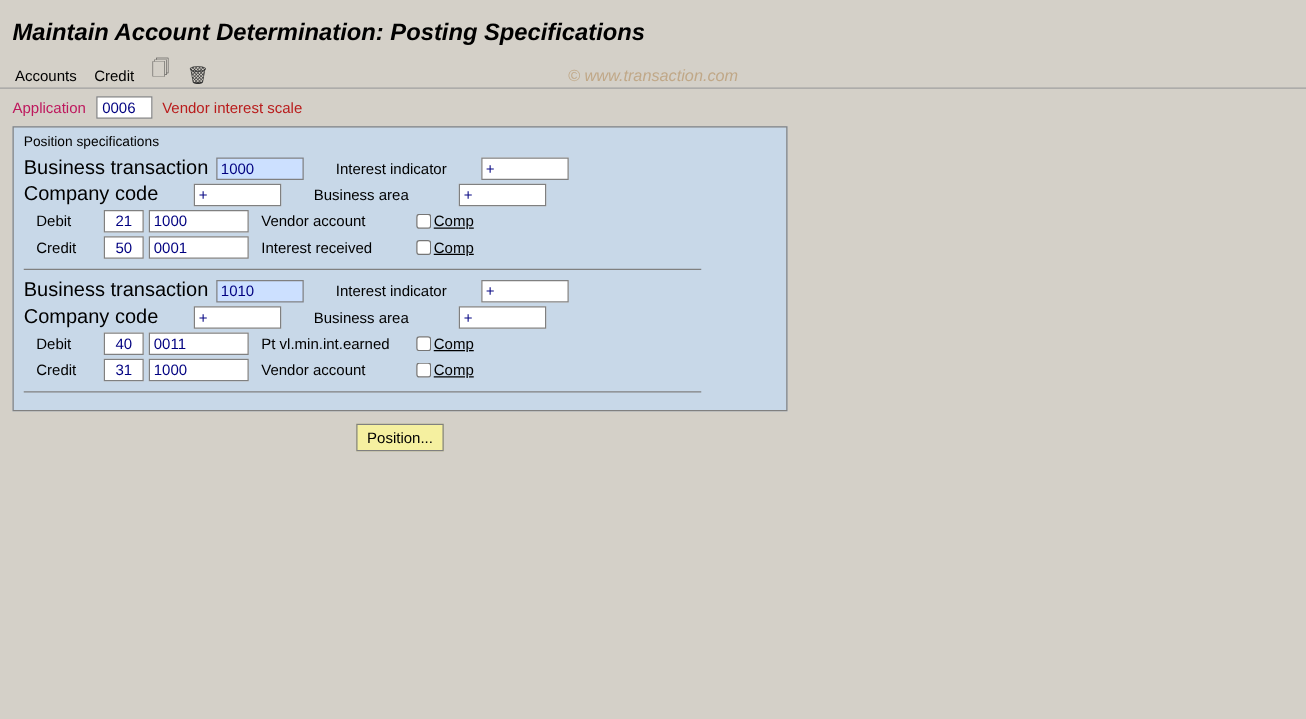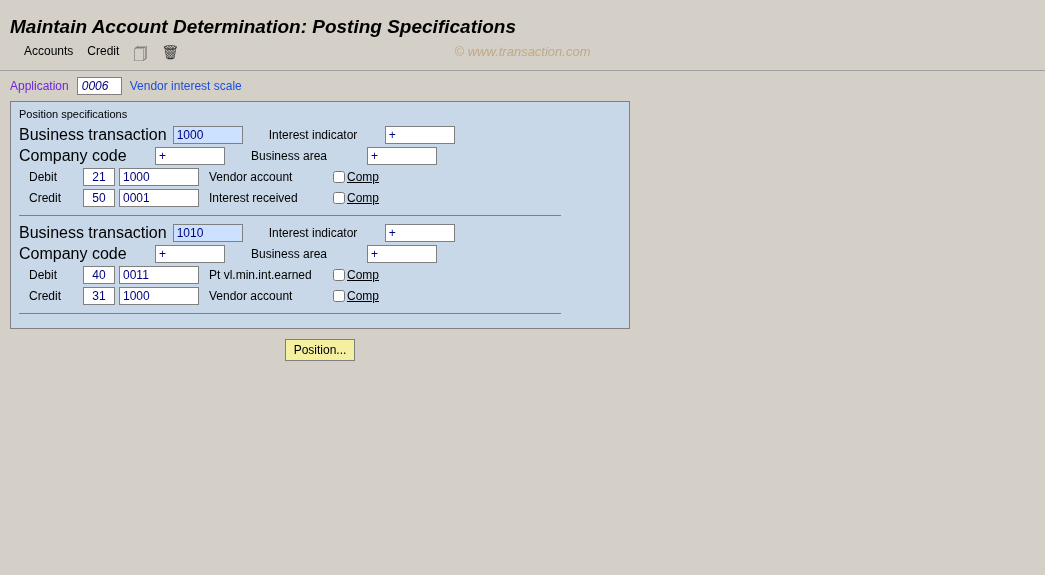--- a/index.html
+++ b/index.html
@@ -14,23 +14,23 @@
     .title-bar {
       background: #d4d0c8;
       padding: 16px 10px 4px 10px;
       font-weight: bold;
       font-style: italic;
       font-size: 19px;
       color: #000;
     }
     .menu-bar {
       background: #d4d0c8;
-      padding: 2px 24px;
-      display: flex;
-      align-items: flex-start;
+      padding: 2px 12px;
+      display: flex;
+      align-items: flex-end;
       gap: 14px;
       border-bottom: 1px solid #a0a0a0;
       position: relative;
     }
     .menu-item {
       font-size: 12px;
       color: #000;
       cursor: pointer;
       text-decoration: none;
     }
@@ -52,31 +52,30 @@
     .content-area {
       padding: 6px 10px;
     }
     .app-row {
       display: flex;
       align-items: center;
       gap: 8px;
       margin-bottom: 6px;
       font-size: 12px;
     }
-    .app-label { color: #6d28d9; }
+    .app-label { color: #be185d; }
     .app-value {
       background: #fff;
       border: 1px solid #808080;
       padding: 1px 4px;
       font-size: 12px;
       min-width: 45px;
       color: #000080;
-      font-style: italic;
-    }
-    .app-desc { color: #1d4ed8; }
+    }
+    .app-desc { color: #b91c1c; }
     .main-panel {
       background: #c8d8e8;
       border: 1px solid #808080;
       padding: 6px 8px;
       width: 620px;
     }
     .panel-title {
       font-size: 11px;
       color: #000;
       margin-bottom: 6px;

